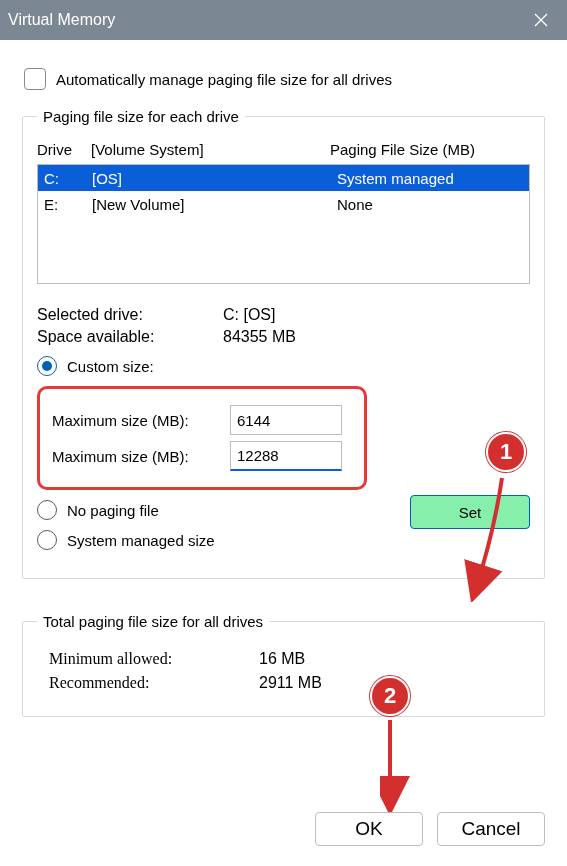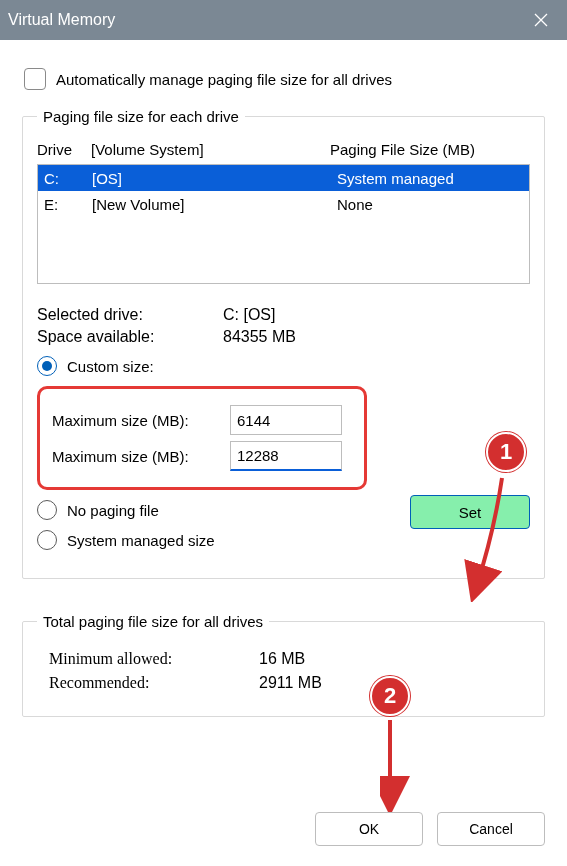--- a/index.html
+++ b/index.html
@@ -67,21 +67,21 @@
   .set-btn {
     position:absolute; right:14px; top:370px;
     width:120px; height:34px; background:#86efac; border:1px solid #005fb8;
     color:#000; font-size:15px; border-radius:4px;
   }
   .kv2 { display:flex; margin:6px 0 6px 12px; font-size:16px; }
   .kv2 .k { width:210px;font-family:Liberation Serif, serif; }
 
   .bottom-btns { position:absolute; right:22px; bottom:20px; display:flex; gap:14px; }
   .bottom-btns button {
-    width:108px; height:34px; border:1px solid #bdbdbd; background:#fff; font-size:14px; border-radius:4px;
+    width:108px; height:34px; border:1px solid #bdbdbd; background:#fff; font-size:19px; border-radius:4px;
   }
 
   
   .anno { position:absolute; pointer-events:none; }
   .badge {
     width:40px; height:40px; border-radius:50%; background:#d32f2f; color:#fff;
     display:flex; align-items:center; justify-content:center; font-size:22px; font-weight:600;
     border:2px solid #fff; box-shadow:0 0 0 1px #d32f2f;
   }
 </style>

